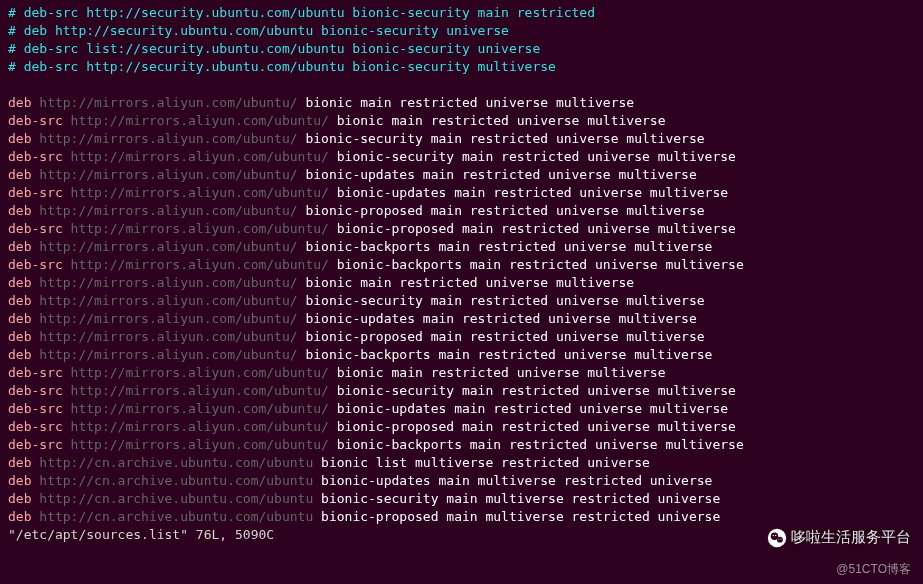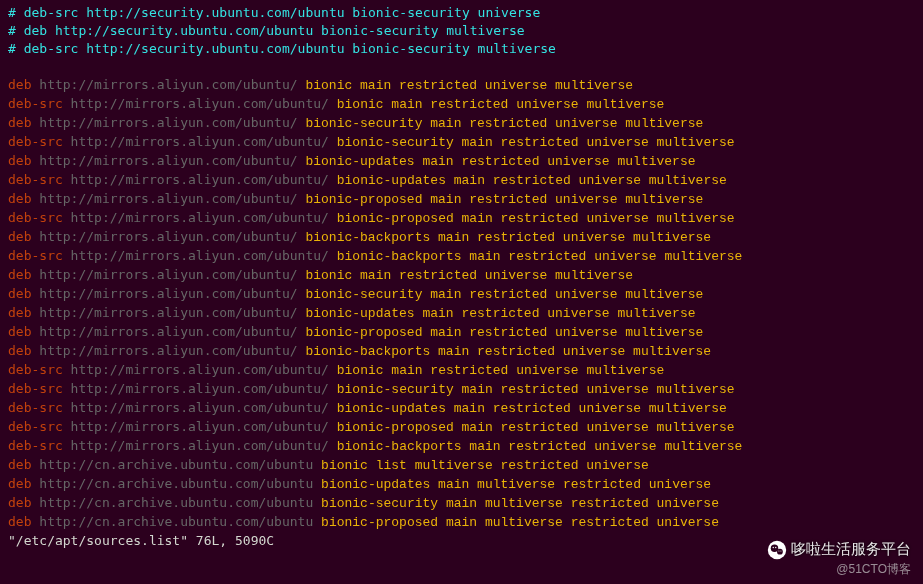--- a/index.html
+++ b/index.html
@@ -11,49 +11,50 @@
     line-height: 18px;
     color: #d3d7cf;
     width: 923px;
     height: 584px;
     box-sizing: border-box;
     overflow: hidden;
     position: relative;
   }
   .line { white-space: pre; }
   .comment { color: #34e2e2; }
-  .deb { color: #c2410c; margin-top: 28px; }
+  .deb { color: #fca5a5; margin-top: 28px; }
   .url { color: #666666; }
-  .suite { color: #eab308; font-family: Liberation Mono, monospace; }
+  .suite { color: #ffffff; }
   .status { color: #d3d7cf; }
   .watermark {
     position: absolute;
     right: 12px;
-    bottom: 24px;
+    bottom: 36px;
     color: rgba(255,255,255,0.9);
     font-family: sans-serif;
     font-size: 15px;
     text-shadow: 0 0 3px #000;
   }
   .watermark svg { vertical-align: middle; margin-right: 4px; }
   .subwm {
     position: absolute;
     right: 12px;
     bottom: 6px;
     font-family: sans-serif;
     font-size: 12px;
     color: rgba(200,200,200,0.7);
   }
 </style>
 </head>
 <body>
 
 <div id="terminal">
-    <div class="line comment"># deb-src http://security.ubuntu.com/ubuntu bionic-security universe</div>
-    <div class="line comment"># deb http://security.ubuntu.com/ubuntu bionic-security multiverse</div>
+    <div class="line comment"># deb-src http://security.ubuntu.com/ubuntu bionic-security main restricted</div>
+    <div class="line comment"># deb http://security.ubuntu.com/ubuntu bionic-security universe</div>
+    <div class="line comment"># deb-src list://security.ubuntu.com/ubuntu bionic-security universe</div>
     <div class="line comment"># deb-src http://security.ubuntu.com/ubuntu bionic-security multiverse</div>
     <div class="line"> </div>
     <div class="line"><span class="deb">deb</span><span class="url"> http://mirrors.aliyun.com/ubuntu/ </span><span class="suite">bionic main restricted universe multiverse</span></div>
     <div class="line"><span class="deb">deb-src</span><span class="url"> http://mirrors.aliyun.com/ubuntu/ </span><span class="suite">bionic main restricted universe multiverse</span></div>
     <div class="line"><span class="deb">deb</span><span class="url"> http://mirrors.aliyun.com/ubuntu/ </span><span class="suite">bionic-security main restricted universe multiverse</span></div>
     <div class="line"><span class="deb">deb-src</span><span class="url"> http://mirrors.aliyun.com/ubuntu/ </span><span class="suite">bionic-security main restricted universe multiverse</span></div>
     <div class="line"><span class="deb">deb</span><span class="url"> http://mirrors.aliyun.com/ubuntu/ </span><span class="suite">bionic-updates main restricted universe multiverse</span></div>
     <div class="line"><span class="deb">deb-src</span><span class="url"> http://mirrors.aliyun.com/ubuntu/ </span><span class="suite">bionic-updates main restricted universe multiverse</span></div>
     <div class="line"><span class="deb">deb</span><span class="url"> http://mirrors.aliyun.com/ubuntu/ </span><span class="suite">bionic-proposed main restricted universe multiverse</span></div>
     <div class="line"><span class="deb">deb-src</span><span class="url"> http://mirrors.aliyun.com/ubuntu/ </span><span class="suite">bionic-proposed main restricted universe multiverse</span></div>

